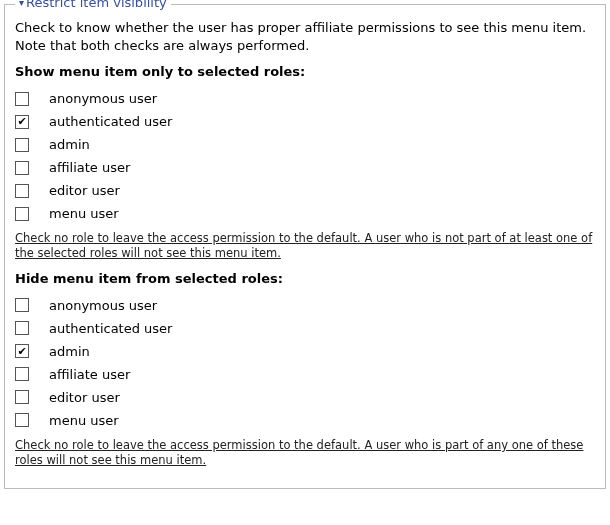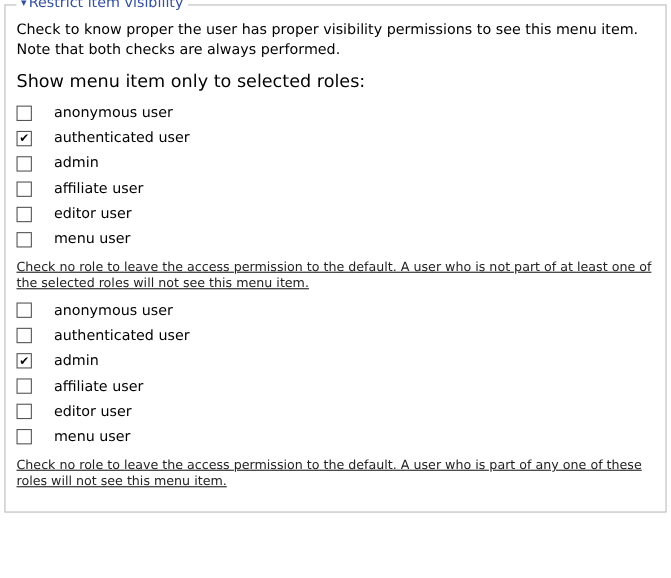--- a/index.html
+++ b/index.html
@@ -39,23 +39,23 @@
     .legend-text {
       color: #35509e;
       font-size: 13px;
       cursor: pointer;
     }
     .intro {
       margin: 8px 0 10px 0;
       line-height: 1.35;
     }
     .subhead {
-      font-weight: normal;
+      font-weight: bold;
       margin: 10px 0 12px 0;
-      font-size: 16px;
+      font-size: 13px;
     }
     .role-list {
       display: flex;
       flex-direction: column;
       gap: 8px;
       margin: 0 0 10px 0;
     }
     .role-item {
       display: flex;
       align-items: center;
@@ -93,21 +93,21 @@
   </style>
 </head>
 <body>
 
 <div class="fieldset">
   <div class="legend">
     <span class="legend-toggle">▾</span>
     <span class="legend-text">Restrict item visibility</span>
   </div>
 
-  <div class="intro">Check to know proper the user has proper visibility permissions to see this menu item. Note that both checks are always performed.</div>
+  <div class="intro">Check to know whether the user has proper affiliate permissions to see this menu item. Note that both checks are always performed.</div>
 
   <div class="subhead">Show menu item only to selected roles:</div>
 
   <div class="role-list" id="show-roles">
       <div class="role-item">
         <span class="checkbox"></span>
         <span class="role-label">anonymous user</span>
       </div>
       <div class="role-item">
         <span class="checkbox checked"></span>
@@ -126,20 +126,21 @@
         <span class="role-label">editor user</span>
       </div>
       <div class="role-item">
         <span class="checkbox"></span>
         <span class="role-label">menu user</span>
       </div>
     </div>
 
   <div class="help-text">Check no role to leave the access permission to the default. A user who is not part of at least one of the selected roles will not see this menu item.</div>
 
+  <div class="subhead">Hide menu item from selected roles:</div>
 
   <div class="role-list" id="hide-roles">
       <div class="role-item">
         <span class="checkbox"></span>
         <span class="role-label">anonymous user</span>
       </div>
       <div class="role-item">
         <span class="checkbox"></span>
         <span class="role-label">authenticated user</span>
       </div>

